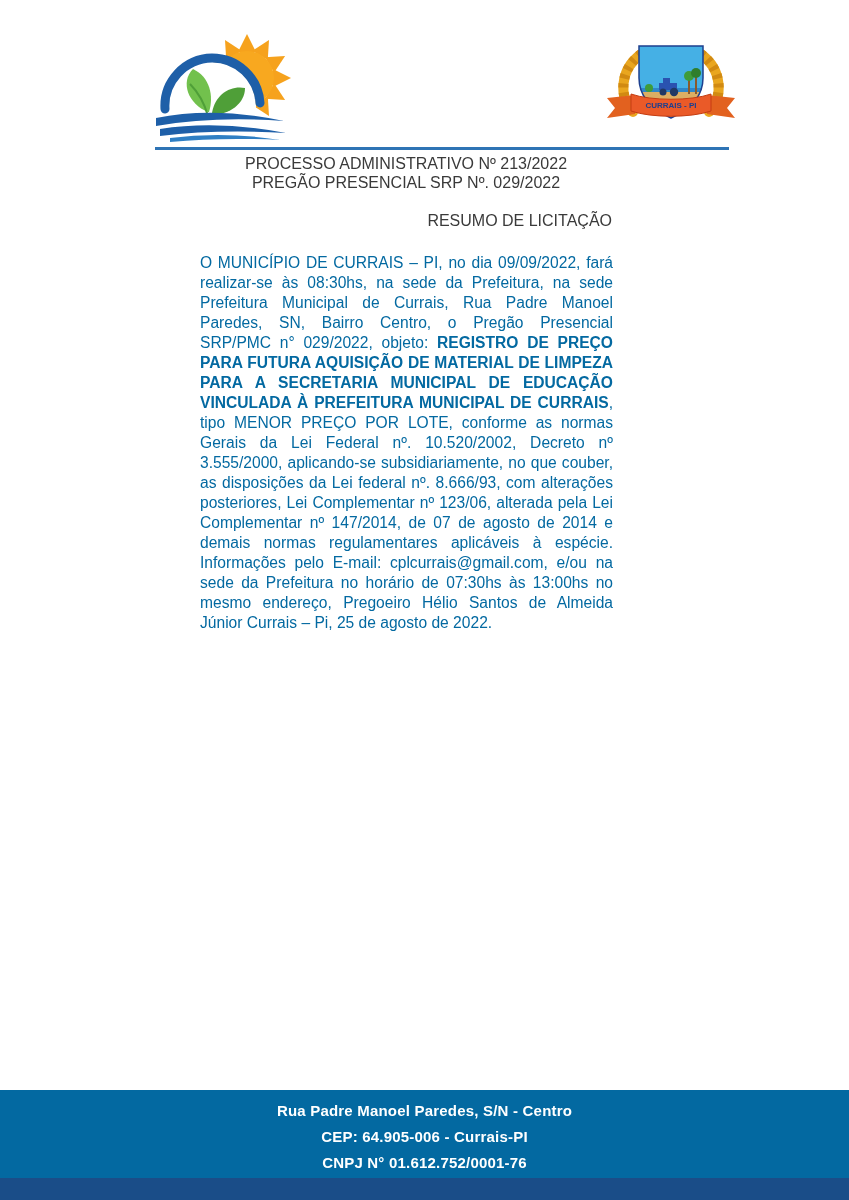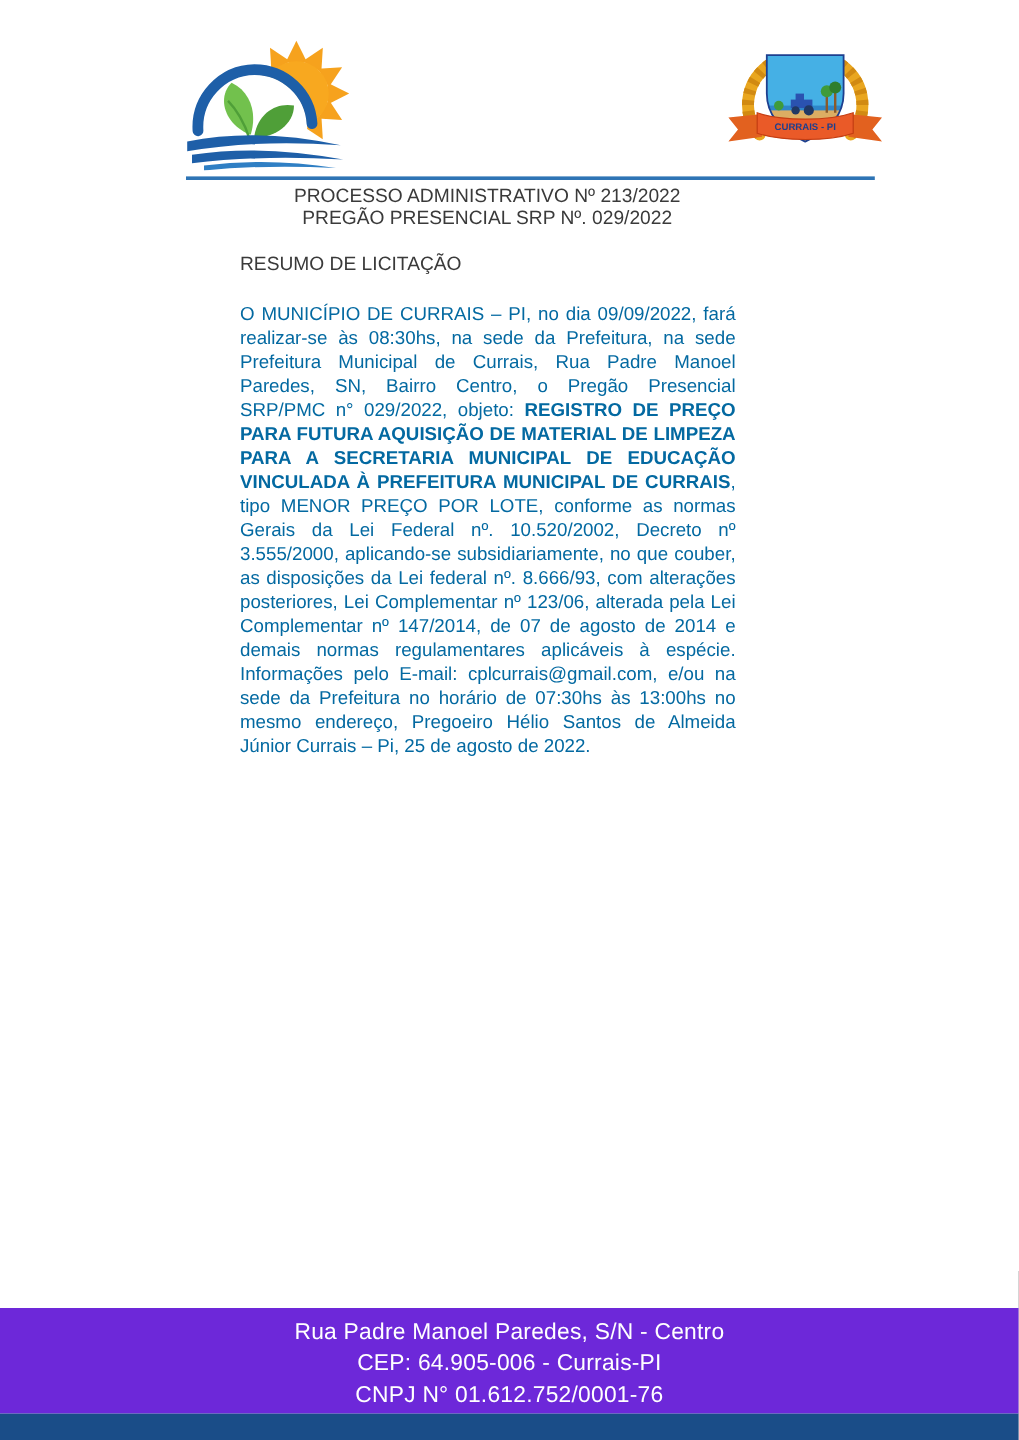--- a/index.html
+++ b/index.html
@@ -39,35 +39,35 @@
     background: #2e74b5;
   }
 
   
   .doc-head {
     position: absolute; left: 200px; top: 154px; width: 412px;
     text-align: center; font-size: 16px; line-height: 19px; color: #3a3a3a;
   }
   .doc-section-title {
     position: absolute; left: 200px; top: 211px; width: 412px;
-    text-align: left; font-size: 16px; line-height: 19px; color: #3a3a3a;
+    text-align: right; font-size: 16px; line-height: 19px; color: #3a3a3a;
   }
 
   
   .doc-body {
     position: absolute; left: 200px; top: 253px; width: 413px;
     font-size: 15.6px; line-height: 20px; text-align: justify; color: #0369a1;
   }
   .doc-body .bold { font-weight: 700; }
 
   
   .footer-band {
     position: absolute; left: 0; top: 1090px; width: 849px; height: 88px;
-    background: #6d28d9; text-align: center;
-    color: #ffffff; font-weight: 400; font-size: 19px; line-height: 26px;
+    background: #0369a1; text-align: center;
+    color: #ffffff; font-weight: 700; font-size: 15px; line-height: 26px;
     padding-top: 8px; letter-spacing: 0.2px;
   }
   .footer-strip {
     position: absolute; left: 0; top: 1178px; width: 849px; height: 22px;
     background: #1a4d88;
   }
 </style>
 </head>
 <body>
 

